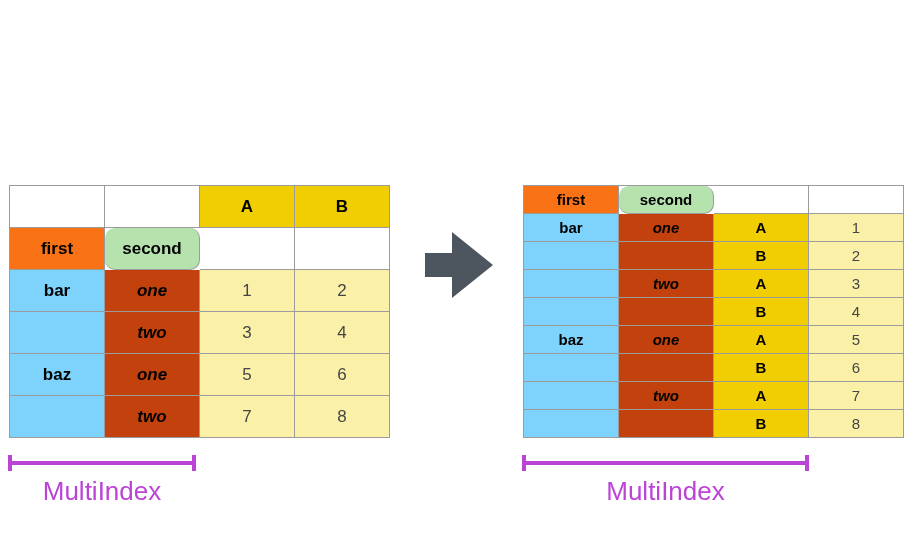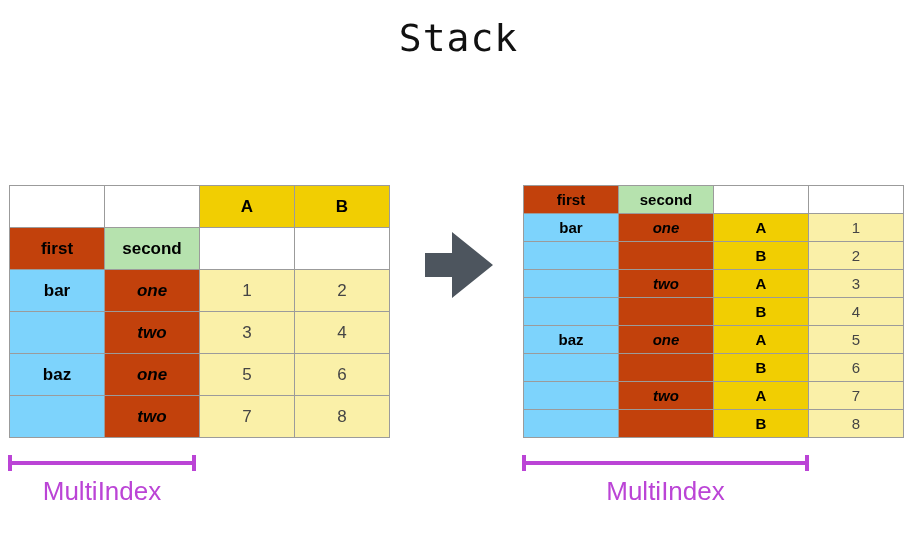--- a/index.html
+++ b/index.html
@@ -20,39 +20,38 @@
   .tbl.rgt { left:523px; top:185px; grid-auto-rows:28px; }
 
   .cell { box-sizing:border-box; border-right:1px solid #9b9b9b; border-bottom:1px solid #9b9b9b;
           display:flex; align-items:center; justify-content:center;
           font-weight:bold; color:#000; font-size:17px; }
   .tbl.rgt .cell { font-size:15px; }
   .num { font-weight:normal; color:#454545; }
 
   .c-white  { background:#ffffff; }
   .c-gold   { background:#f1ce02; }
-  .c-green  { background:#c2410c; }
-  .c-lgreen { background:#b6e2ae; }
+  .c-green  { background:#f97316; }
+  .c-lgreen { background:#b6e2ae;border-radius:10px; }
   .c-blue   { background:#7dd3fc; }
   .c-lblue  { background:#c2410c;font-style:italic; }
   .c-yellow { background:#faf0a8; }
 
   .bracket { position:absolute; top:454px; }
   .mi-label { position:absolute; top:476px; font-size:26px; color:#bb44d6; text-align:center; }
   .mi-label.lft { left:9px;   width:186px; }
   .mi-label.rgt { left:523px; width:285px; }
 
   .arrow { position:absolute; left:425px; top:232px; }
 </style>
 </head>
 <body>
 
 <div class="canvas">
 
-  <div class="title">Stack</div>
 
 
   <div class="tbl lft">
     <div class="cell c-white"></div>
     <div class="cell c-white"></div>
     <div class="cell c-gold">A</div>
     <div class="cell c-gold">B</div>
 
     <div class="cell c-green">first</div>
     <div class="cell c-lgreen">second</div>

